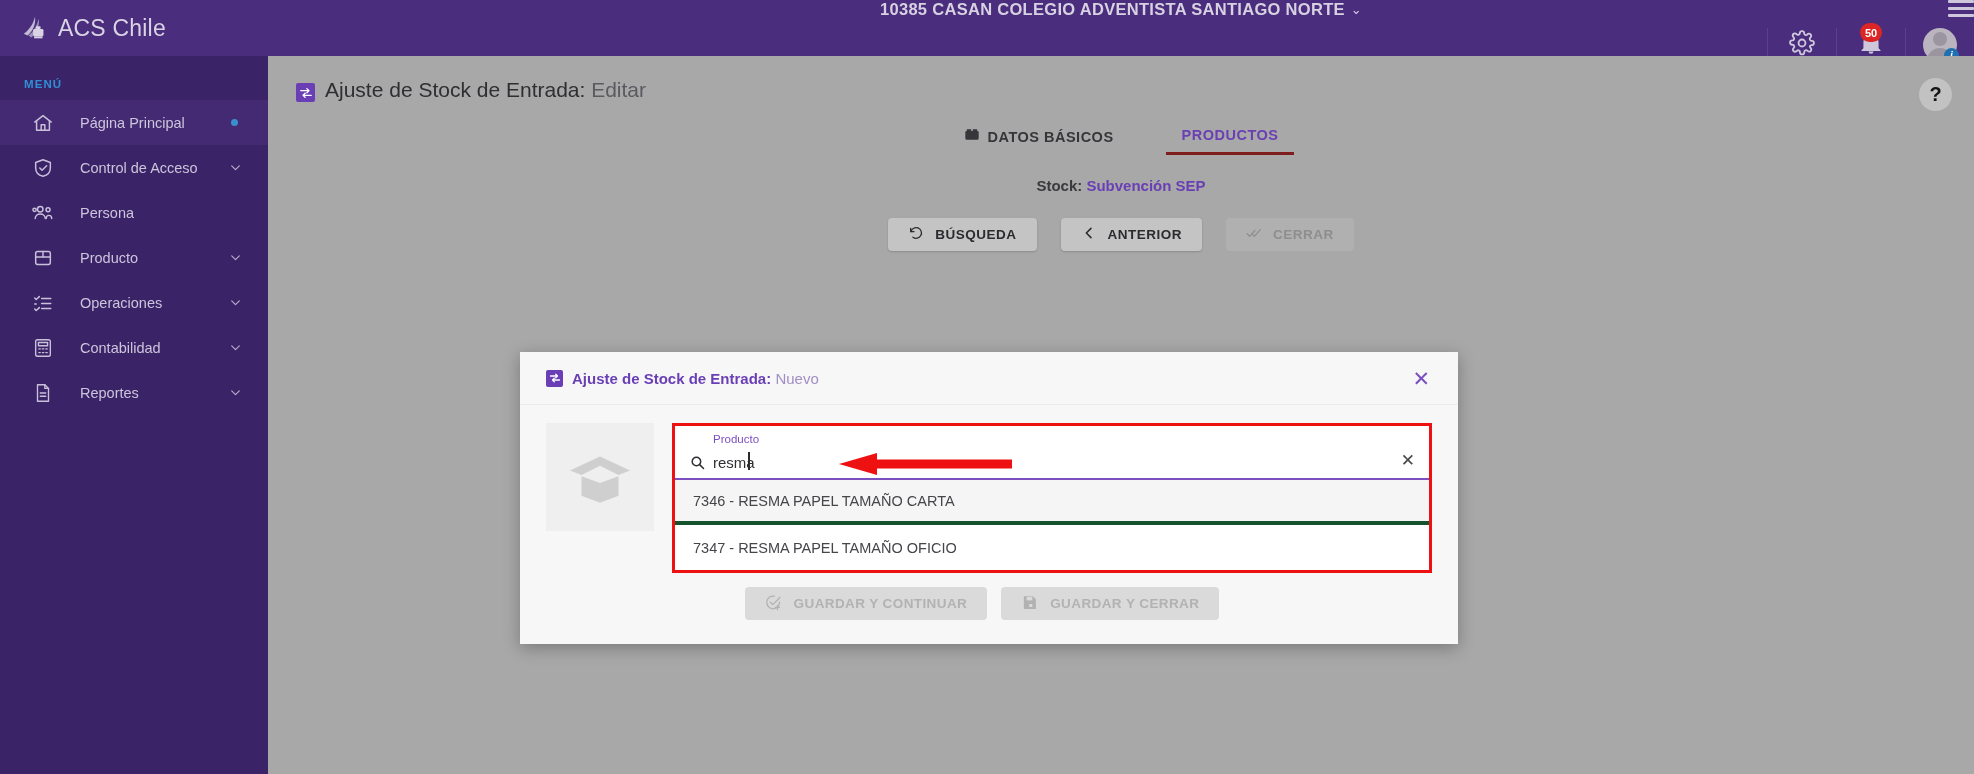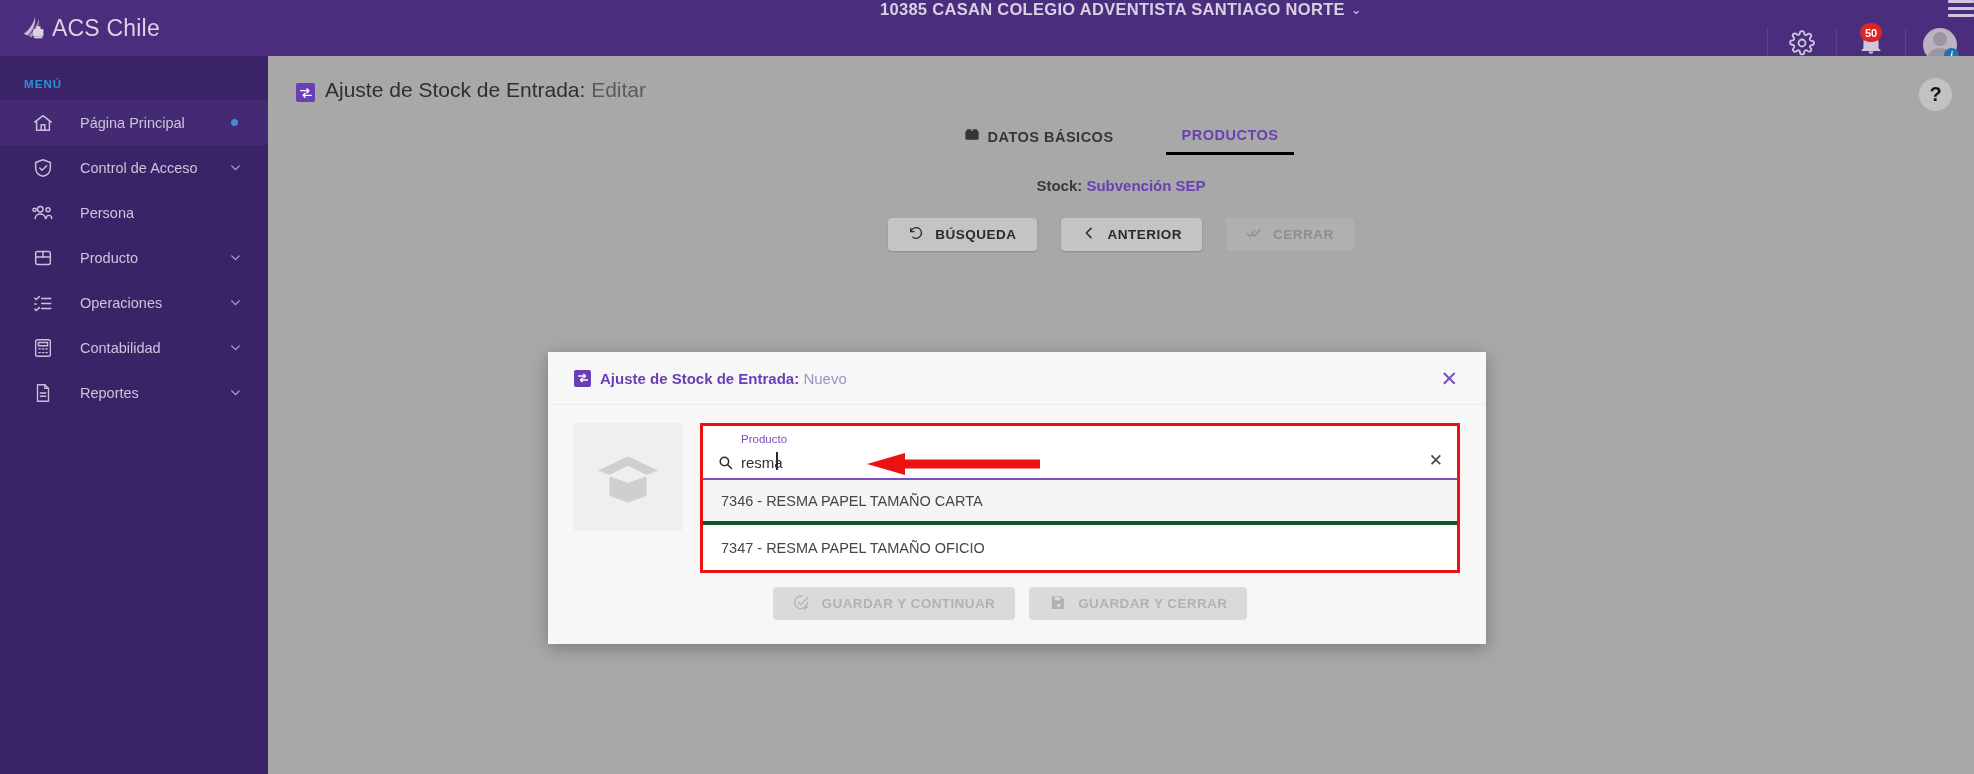--- a/index.html
+++ b/index.html
@@ -12,21 +12,21 @@
   #app { position: relative; width: 1974px; height: 774px; }
 
   
   #sidebar {
     position: absolute; left: 0; top: 0;
     width: 268px; height: 774px;
     background: #3b2368;
   }
   #brand {
     height: 56px; display: flex; align-items: center;
-    padding-left: 20px; gap: 2px;
+    padding-left: 20px; gap: 8px;
     background: #4a2d7d;
   }
   #brand .brand-logo { width: 30px; height: 30px; flex: none; }
   #brand .brand-text {
     color: #d9d3e4; font-size: 23px; letter-spacing: .2px;
   }
   .menu-label {
     color: #2f8fd6; font-size: 11.5px; font-weight: bold;
     letter-spacing: 1.1px; padding: 22px 0 10px 24px;
   }
@@ -136,21 +136,21 @@
     display: flex; justify-content: center; gap: 36px;
     margin-top: 18px;
   }
   .tab {
     display: flex; align-items: center; gap: 8px;
     padding: 7px 16px 9px; cursor: pointer;
     font-size: 14.5px; font-weight: bold; letter-spacing: .5px;
     color: #36363a;
   }
   .tab svg { width: 16px; height: 16px; }
-  .tab.active { color: #6a3fb5; border-bottom: 3px solid #000000; }
+  .tab.active { color: #6a3fb5; border-bottom: 3px solid #7f1d1d; }
 
   #stock-line {
     text-align: center; margin-top: 22px;
     font-size: 15px; font-weight: bold; color: #3a3a3e;
   }
   #stock-line .val { color: #6a3fb5; }
 
   #action-row {
     display: flex; justify-content: center; gap: 24px; margin-top: 24px;
   }
@@ -163,21 +163,20 @@
   }
   .abtn svg { width: 16px; height: 16px; }
   .abtn.disabled { background: #b0b0b0; color: #8e8e8e; cursor: default; box-shadow: none; }
 
   
   #modal {
     position: absolute; left: 520px; top: 352px;
     width: 938px; height: 292px;
     background: #f7f7f7;
     box-shadow: 0 4px 16px rgba(0,0,0,.28);
-    margin-left: 28px;
   }
   #modal-head {
     height: 53px; display: flex; align-items: center;
     padding: 0 20px 0 26px; border-bottom: 1px solid #ececec;
   }
   #modal-head .m-ic {
     width: 17px; height: 17px; background: #6a3fb5; border-radius: 2px;
     display: flex; align-items: center; justify-content: center; margin-right: 9px;
   }
   #modal-head .m-ic svg { width: 12px; height: 12px; color: #fff; }

